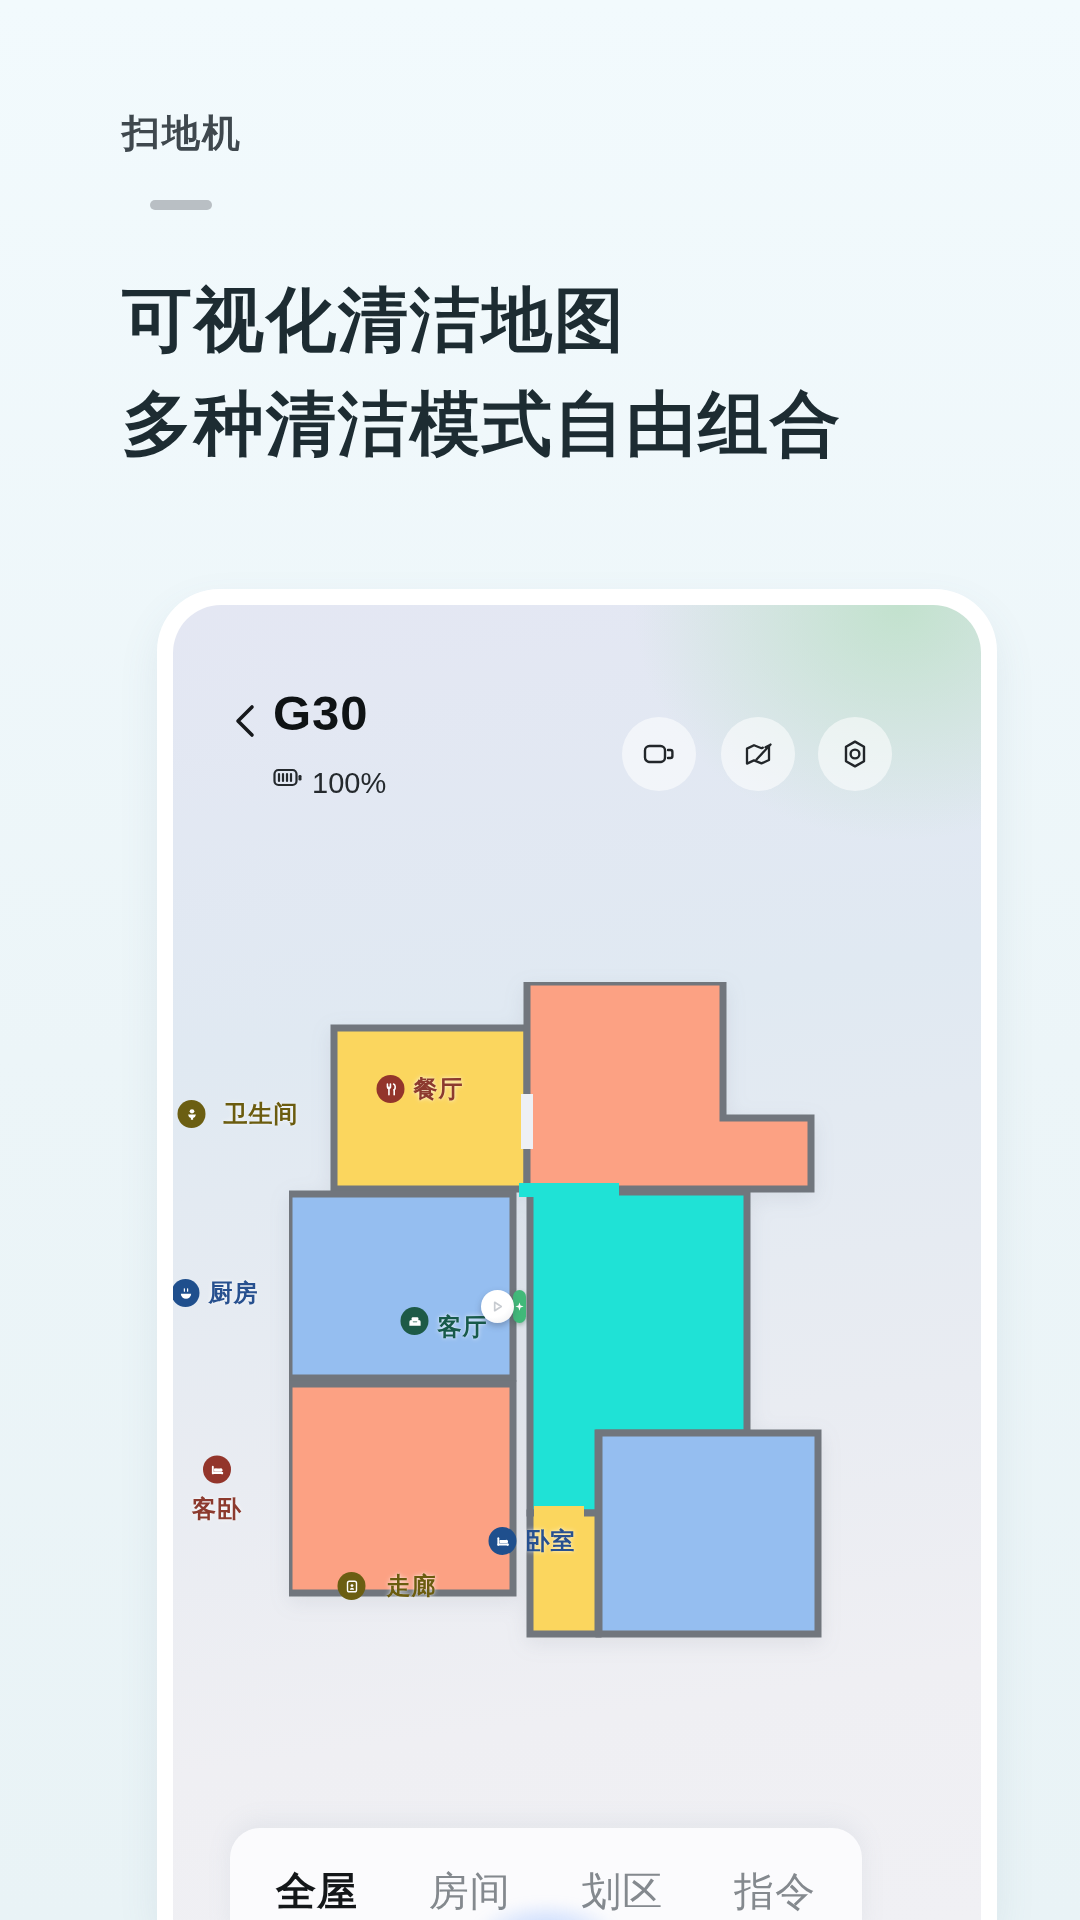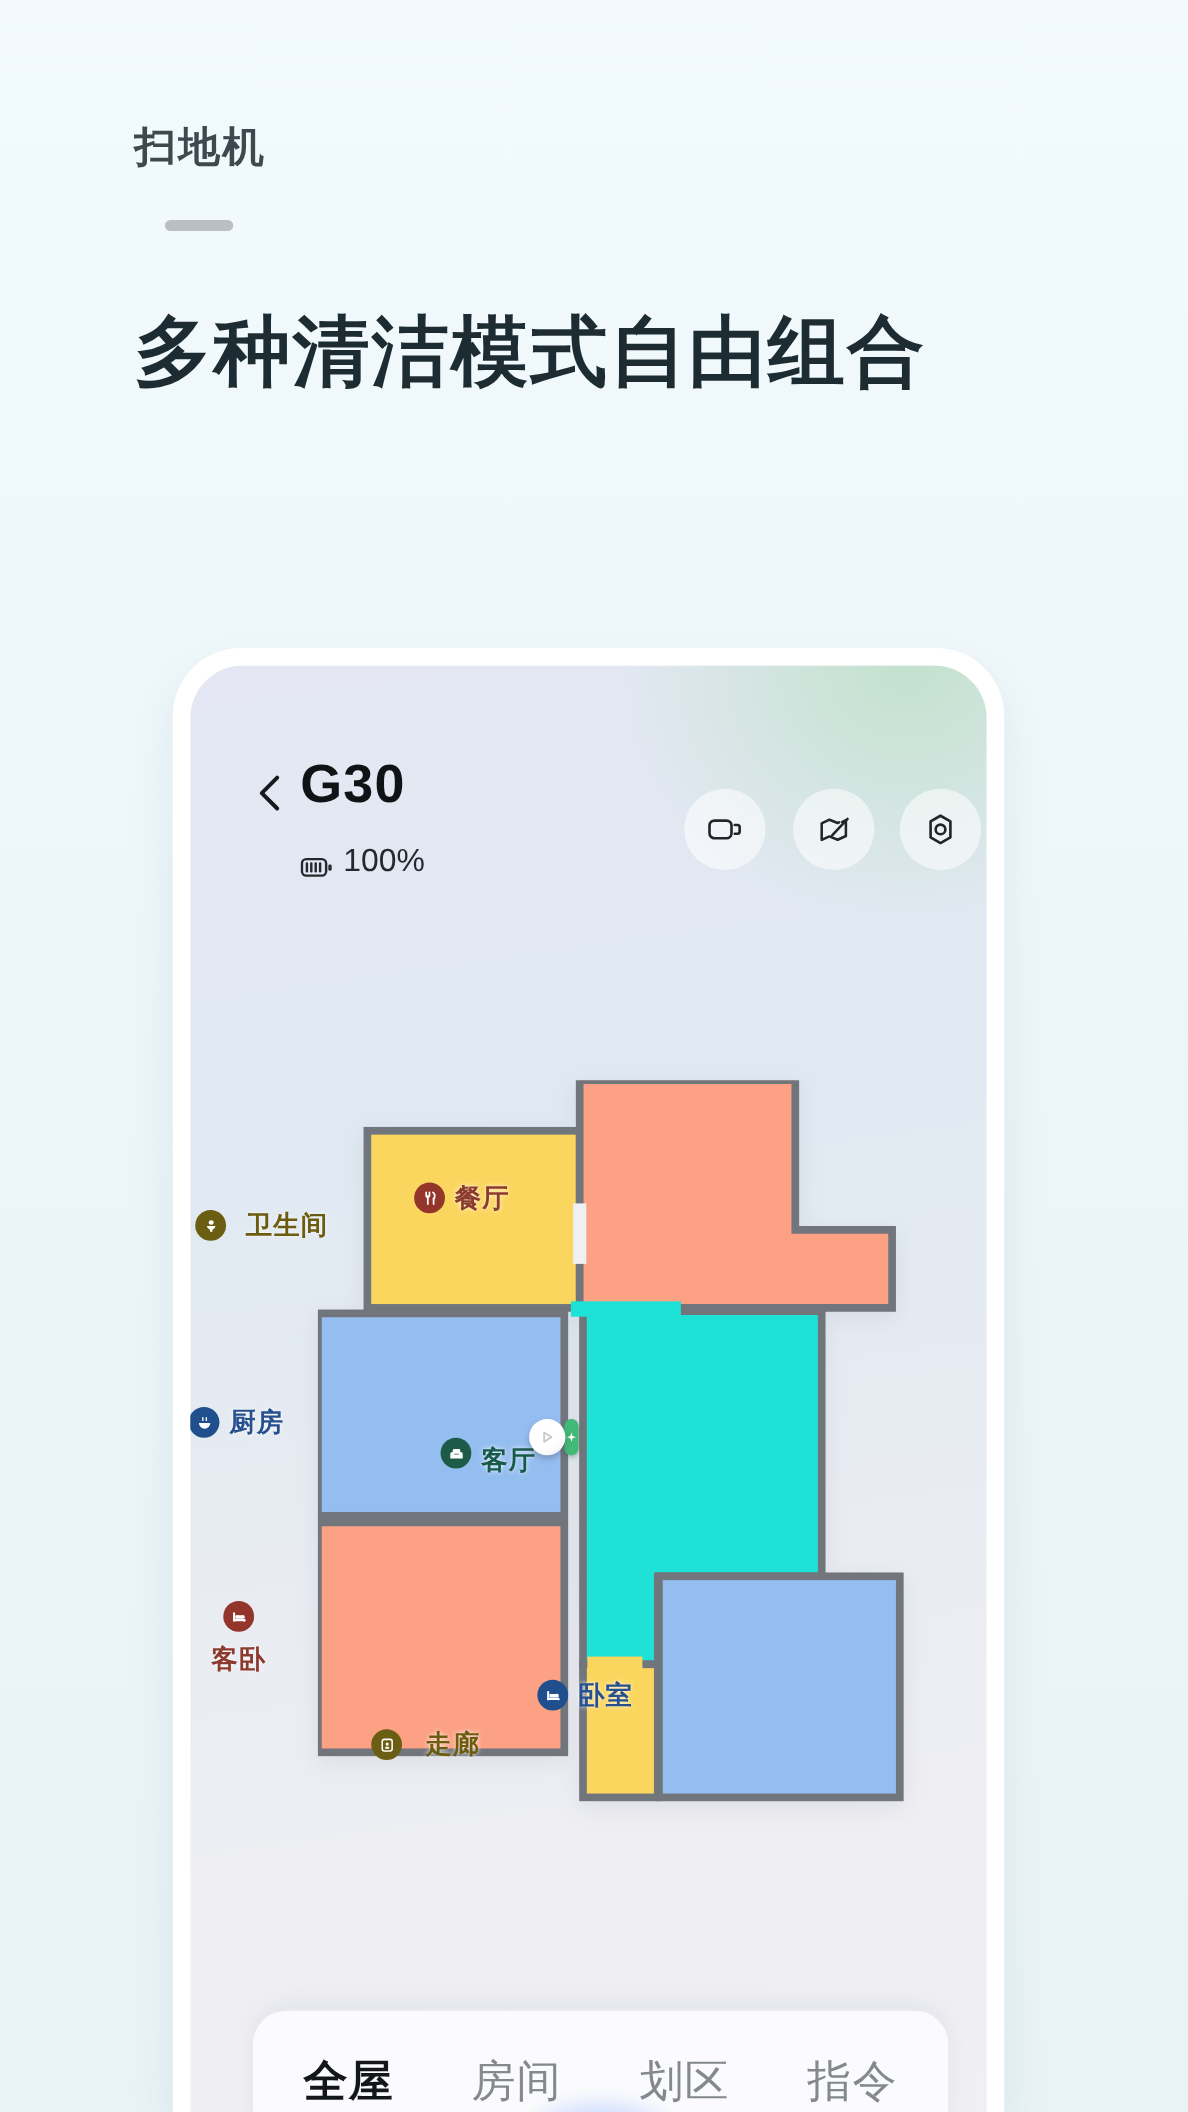--- a/index.html
+++ b/index.html
@@ -10,36 +10,36 @@
   }
   .abs{position:absolute;}
 
   
   .eyebrow{left:122px;top:108px;font-size:38px;font-weight:600;color:#3f484e;letter-spacing:2px;}
   .divider{left:150px;top:200px;width:62px;height:10px;border-radius:5px;background:#b9bfc4;}
   .headline{left:122px;top:268px;font-size:70px;line-height:104px;font-weight:700;color:#1d2c32;letter-spacing:2px;white-space:nowrap;}
 
   
   .card{
-    left:157px;top:589px;width:756px;height:1331px;
+    left:157px;top:589px;width:840px;height:1331px;
     background:#ffffff;border-radius:62px 62px 0 0;
     box-shadow:0 18px 40px rgba(90,120,140,0.10);
   }
   .card-inner{
     position:absolute;left:16px;top:16px;right:16px;bottom:0;
     border-radius:48px 48px 0 0;overflow:hidden;
     background-image:
       radial-gradient(ellipse 430px 380px at 90% 0%, rgba(186,224,196,0.80), rgba(186,224,196,0) 62%),
       linear-gradient(172deg,#e4e7f3 0%,#e0e9f2 32%,#e9ecf2 62%,#efeff3 82%,#f0f0f4 100%);
   }
 
   
   .back-btn{left:52px;top:94px;width:44px;height:44px;color:#17191c;}
   .device-name{left:100px;top:80px;font-size:49px;font-weight:700;color:#0f1315;letter-spacing:1px;}
-  .battery-row{left:100px;top:162px;display:flex;align-items:flex-end;gap:9px;color:#24292d;}
+  .battery-row{left:100px;top:162px;display:flex;align-items:flex-start;gap:9px;color:#24292d;}
   .battery-row .pct{font-size:29px;color:#24292d;}
   .icon-btn{
     width:74px;height:74px;border-radius:50%;top:112px;
     background:rgba(255,255,255,0.55);
     display:flex;align-items:center;justify-content:center;color:#22262a;
   }
   .icon-btn.b1{left:449px;} .icon-btn.b2{left:548px;} .icon-btn.b3{left:645px;}
 
   
   .map-svg{left:116px;top:377px;width:533px;height:656px;filter:drop-shadow(0 6px 10px rgba(90,100,120,0.10));}
@@ -78,20 +78,21 @@
     background:radial-gradient(ellipse at 50% 50%,rgba(110,160,255,0.45),rgba(110,160,255,0) 70%);
     filter:blur(4px);
   }
 </style>
 </head>
 <body>
 
 <div class="abs eyebrow">扫地机</div>
 <div class="abs divider"></div>
 <div class="abs headline">
+  <div>可视化清洁地图</div>
   <div>多种清洁模式自由组合</div>
 </div>
 
 <div class="abs card">
   <div class="card-inner">
 
     <div class="abs back-btn">
       <svg width="44" height="44" viewBox="0 0 44 44">
         <polyline points="27,8 13,22 27,36" fill="none" stroke="currentColor" stroke-width="3.6" stroke-linecap="round" stroke-linejoin="round"></polyline>
       </svg>

